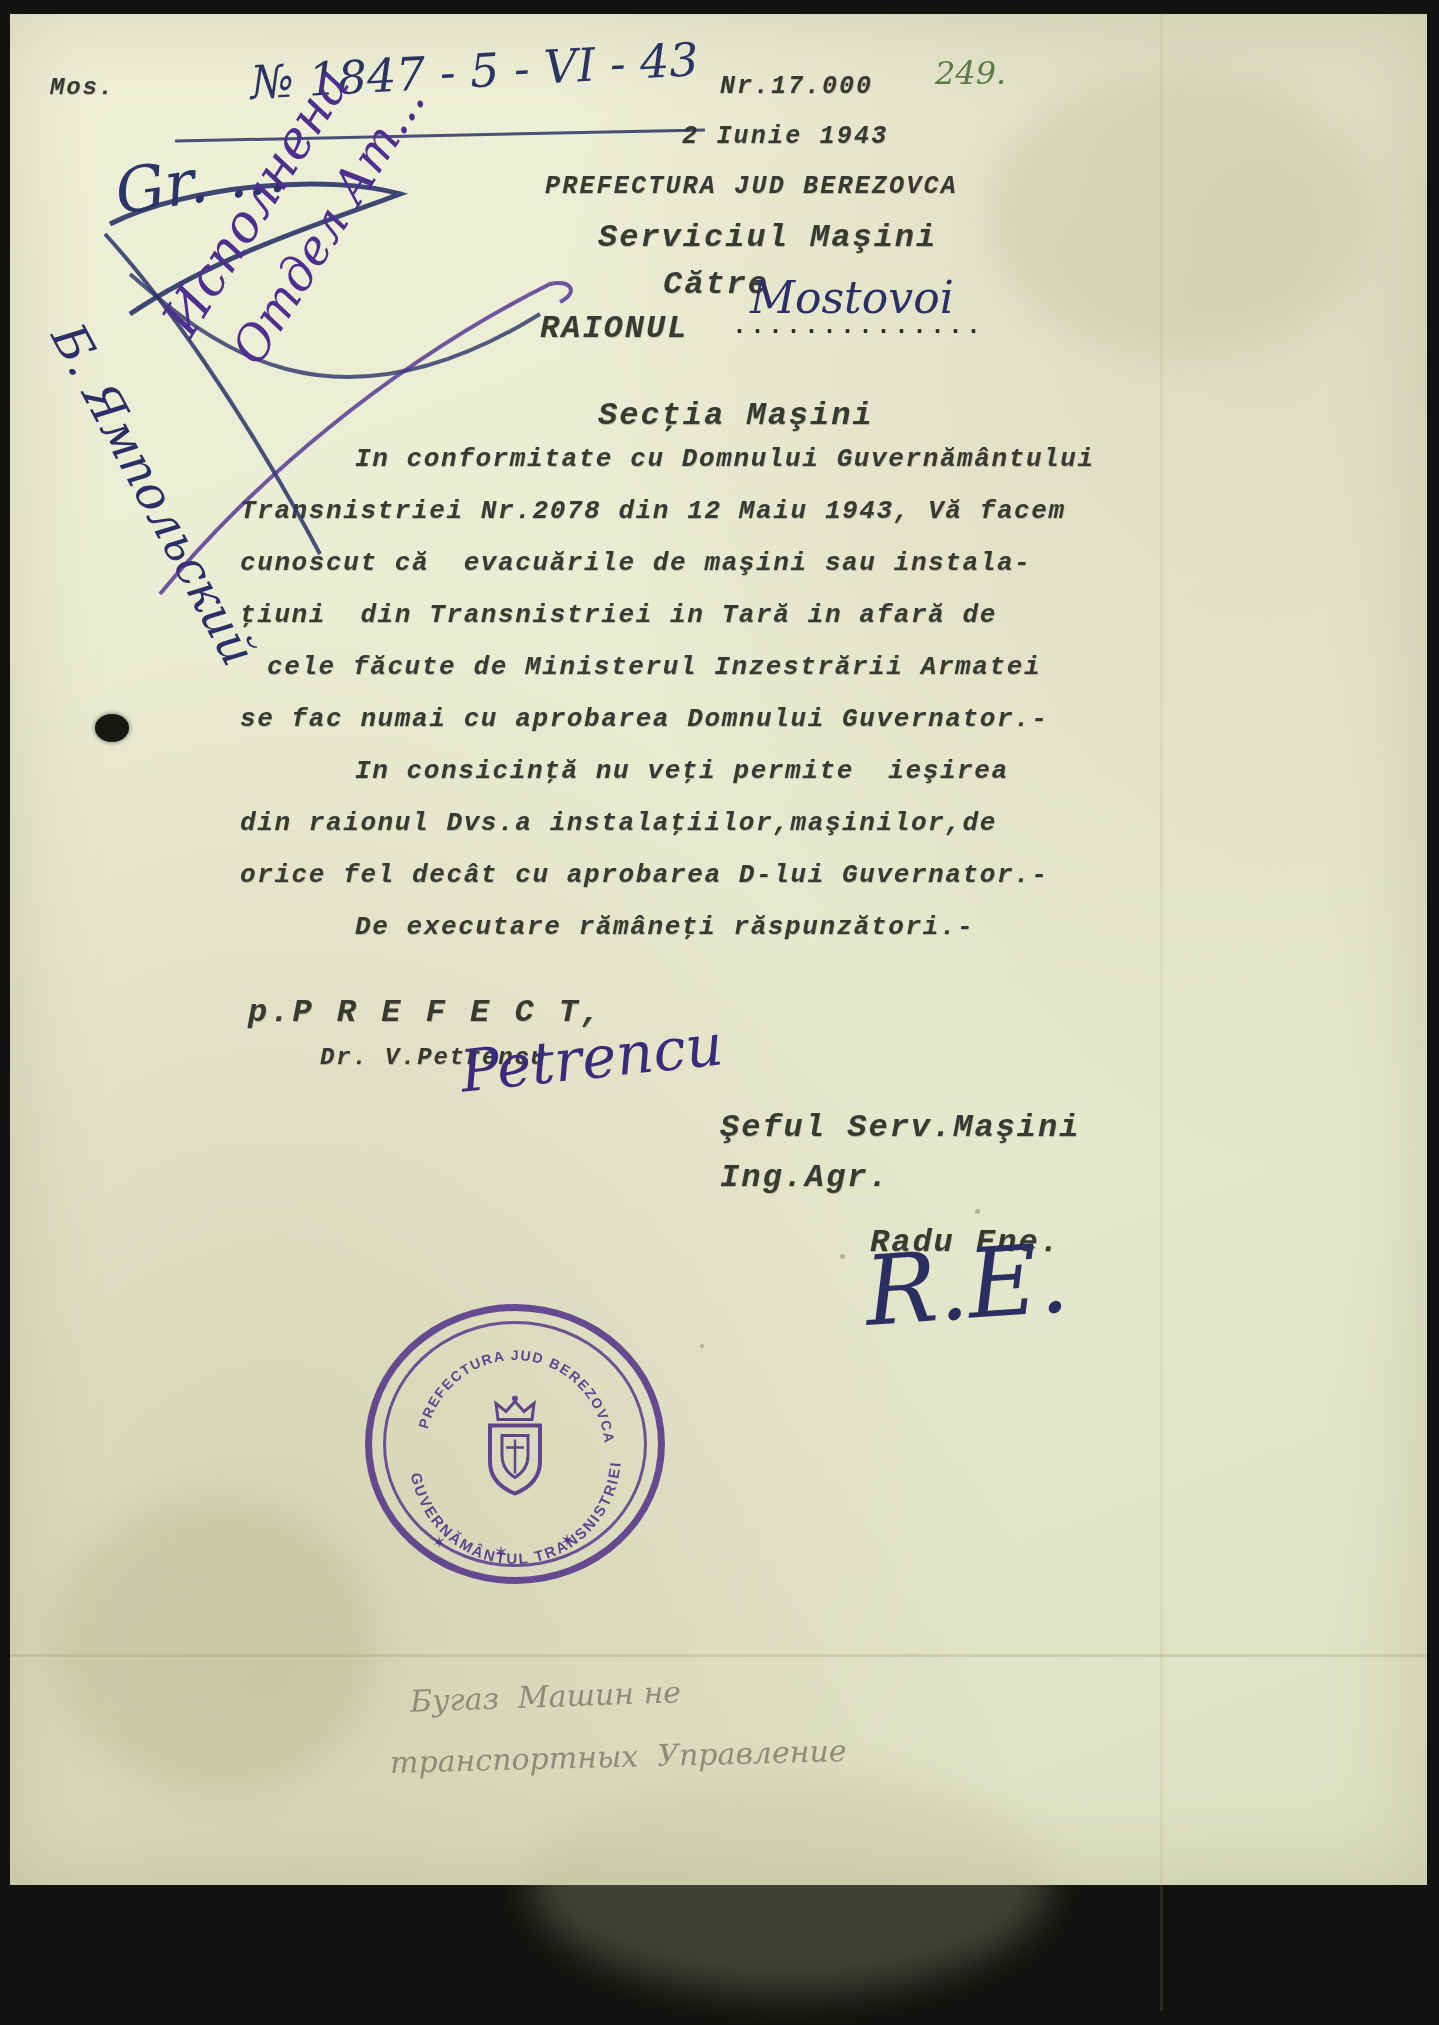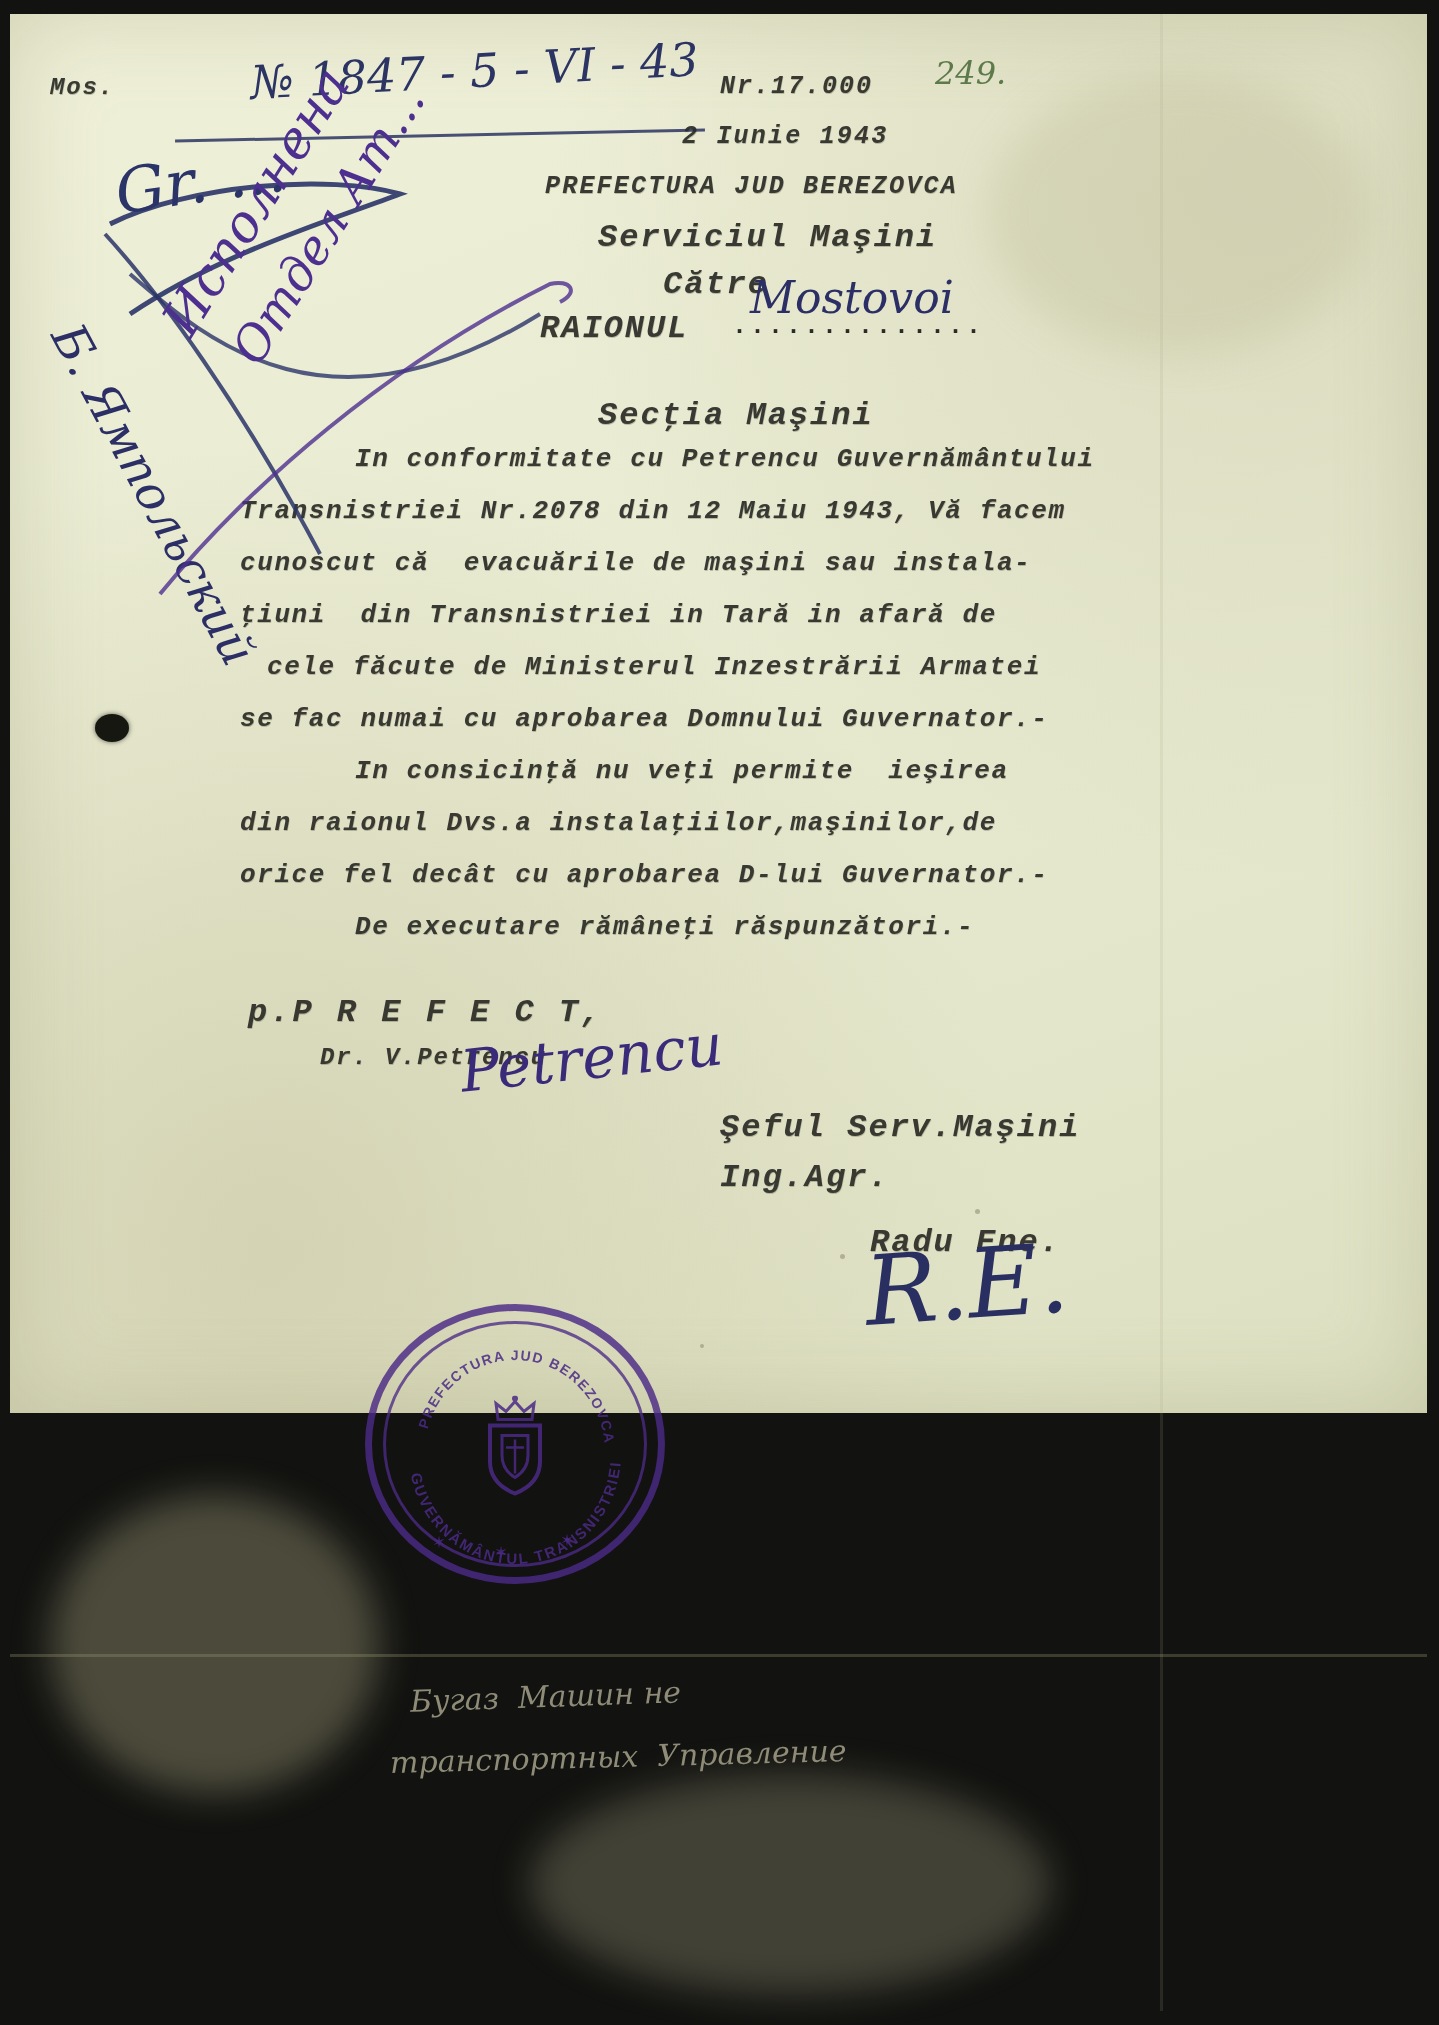--- a/index.html
+++ b/index.html
@@ -19,21 +19,21 @@
     position: relative;
     width: 1439px;
     height: 2025px;
     background: #121210;
   }
   #paper {
     position: absolute;
     left: 10px;
     top: 14px;
     width: 1417px;
-    height: 1399px;
+    height: 1871px;
     background:
       radial-gradient(ellipse at 18% 88%, rgba(198,196,160,0.55) 0%, rgba(198,196,160,0) 46%),
       radial-gradient(ellipse at 88% 12%, rgba(200,199,166,0.45) 0%, rgba(200,199,166,0) 40%),
       linear-gradient(160deg, #eff0d8 0%, #e9ebd2 40%, #e4e6cb 72%, #dcdfc0 100%);
     box-shadow: inset 0 0 90px rgba(150,148,110,0.32);
   }
   
   .blotch {
     position: absolute;
     border-radius: 50%;
@@ -198,21 +198,21 @@
     <div class="typed t-sub" style="left:653px; top:252px;">Către</div>
 
     <div class="typed t-sub" style="left:530px; top:296px;">RAIONUL</div>
 
     <div class="dots" style="left:722px; top:298px;">..............</div>
 
     <div class="hand" style="left:740px; top:258px; font-size:44px; color:#2b2f66;">Mostovoi</div>
 
     <div class="typed t-sub" style="left:588px; top:343px;margin-top:40px;">Secţia Maşini</div>
 
-    <div class="typed t-body" style="left:345px; top:430px;">In conformitate cu Petrencu Guvernământului</div>
+    <div class="typed t-body" style="left:345px; top:430px;">In conformitate cu Domnului Guvernământului</div>
     <div class="typed t-body" style="left:230px; top:482px;">Transnistriei Nr.2078 din 12 Maiu 1943, Vă facem</div>
     <div class="typed t-body" style="left:230px; top:534px;">cunoscut că  evacuările de maşini sau instala-</div>
     <div class="typed t-body" style="left:230px; top:586px;">ţiuni  din Transnistriei in Tară in afară de</div>
     <div class="typed t-body" style="left:230px; top:638px;margin-left:27px;">cele făcute de Ministerul Inzestrării Armatei</div>
     <div class="typed t-body" style="left:230px; top:690px;">se fac numai cu aprobarea Domnului Guvernator.-</div>
     <div class="typed t-body" style="left:345px; top:742px;">In consicinţă nu veţi permite  ieşirea</div>
     <div class="typed t-body" style="left:230px; top:794px;">din raionul Dvs.a instalaţiilor,maşinilor,de</div>
     <div class="typed t-body" style="left:230px; top:846px;">orice fel decât cu aprobarea D-lui Guvernator.-</div>
     <div class="typed t-body" style="left:345px; top:898px;">De executare rămâneţi răspunzători.-</div>
 

